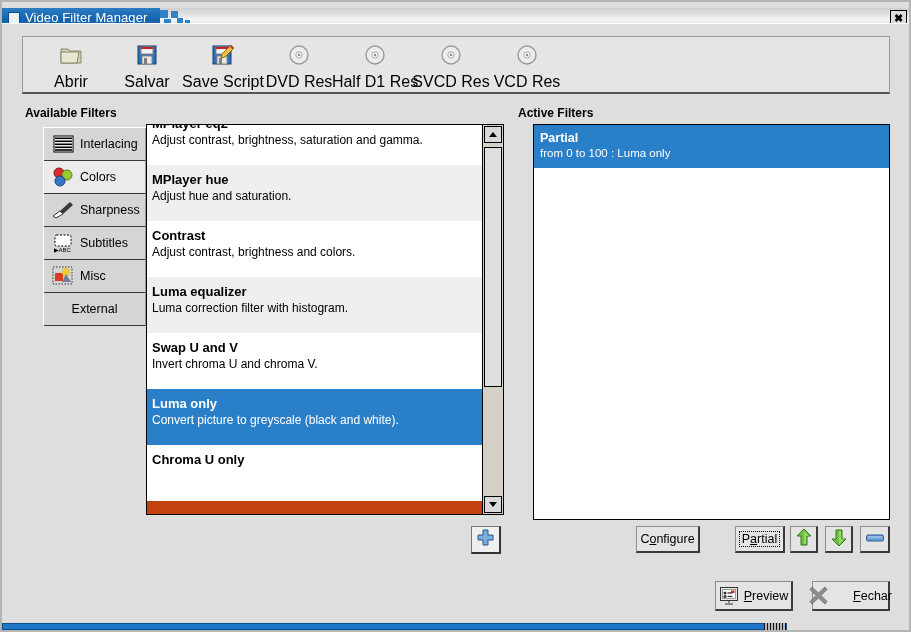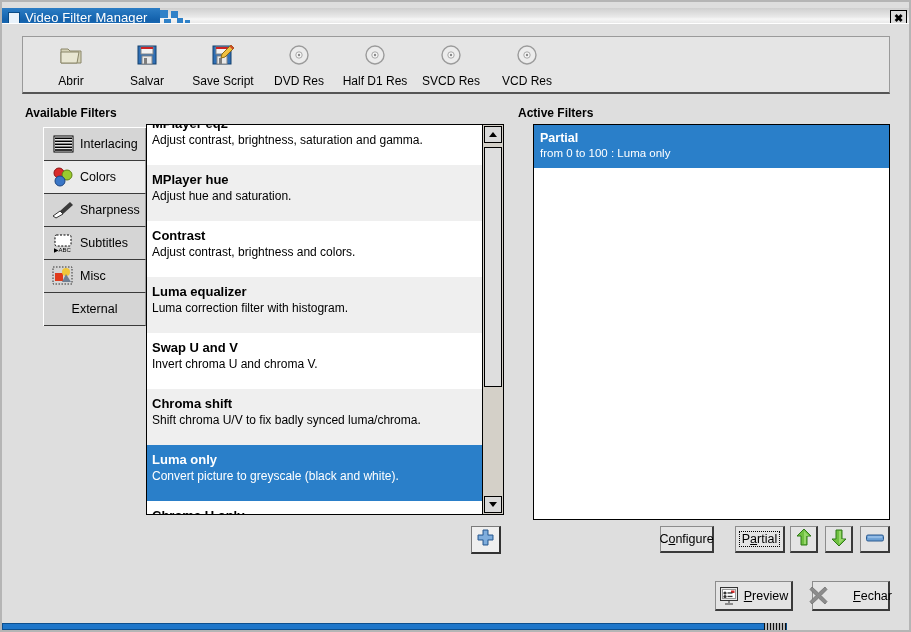--- a/index.html
+++ b/index.html
@@ -118,21 +118,21 @@
     height: 54px;
     display: flex;
     flex-direction: column;
     align-items: center;
     justify-content: flex-start;
     padding-top: 5px;
     cursor: pointer;
     box-sizing: border-box;
   }
   .tb-item .tb-ico { height: 26px; display:flex; align-items:center; justify-content:center; }
-  .tb-item .tb-lbl { font-size: 12px; margin-top: 6px; white-space: nowrap; }
+  .tb-item .tb-lbl { font-size: 16px; margin-top: 6px; white-space: nowrap; }
 
   
   .sec-label {
     position: absolute;
     font-size: 12px;
     font-weight: bold;
   }
   #lbl-available { left: 25px; top: 106px; }
   #lbl-active   { left: 518px; top: 106px; }
 
@@ -268,21 +268,21 @@
     display: flex;
     align-items: center;
     justify-content: center;
     font-size: 12.5px;
     cursor: pointer;
   }
   .btn .focusring {
     border: 1px dotted #000;
     padding: 0 2px;
   }
-  #btn-configure { left: 660px; top: 526px; width: 54px; height: 27px; }
+  #btn-configure { left: 636px; top: 526px; width: 64px; height: 27px; }
   #btn-partial   { left: 735px; top: 526px; width: 50px; height: 27px; }
   #btn-up        { left: 790px; top: 526px; width: 28px; height: 27px; }
   #btn-down      { left: 825px; top: 526px; width: 28px; height: 27px; }
   #btn-remove    { left: 860px; top: 526px; width: 30px; height: 27px; }
   #btn-preview   { left: 715px; top: 581px; width: 78px; height: 30px; }
   #btn-fechar    { left: 812px; top: 581px; width: 78px; height: 30px; gap: 20px; }
   .btn-ico { display:flex; align-items:center; justify-content:center; margin-right: 5px; }
   u { text-decoration: underline; }
 </style>
 </head>
@@ -478,24 +478,20 @@
         <div class="f-name">Contrast</div>
         <div class="f-desc">Adjust contrast, brightness and colors.</div>
       </div>
       <div class="filt alt">
         <div class="f-name">Luma equalizer</div>
         <div class="f-desc">Luma correction filter with histogram.</div>
       </div>
       <div class="filt">
         <div class="f-name">Swap U and V</div>
         <div class="f-desc">Invert chroma U and chroma V.</div>
-      </div>
-      <div class="filt alt">
-        <div class="f-name">Chroma shift</div>
-        <div class="f-desc">Shift chroma U/V to fix badly synced luma/chroma.</div>
       </div>
       <div class="filt sel">
         <div class="f-name">Luma only</div>
         <div class="f-desc">Convert picture to greyscale (black and white).</div>
       </div>
       <div class="filt">
         <div class="f-name">Chroma U only</div>
         <div class="f-desc"></div>
       </div>
     </div>

